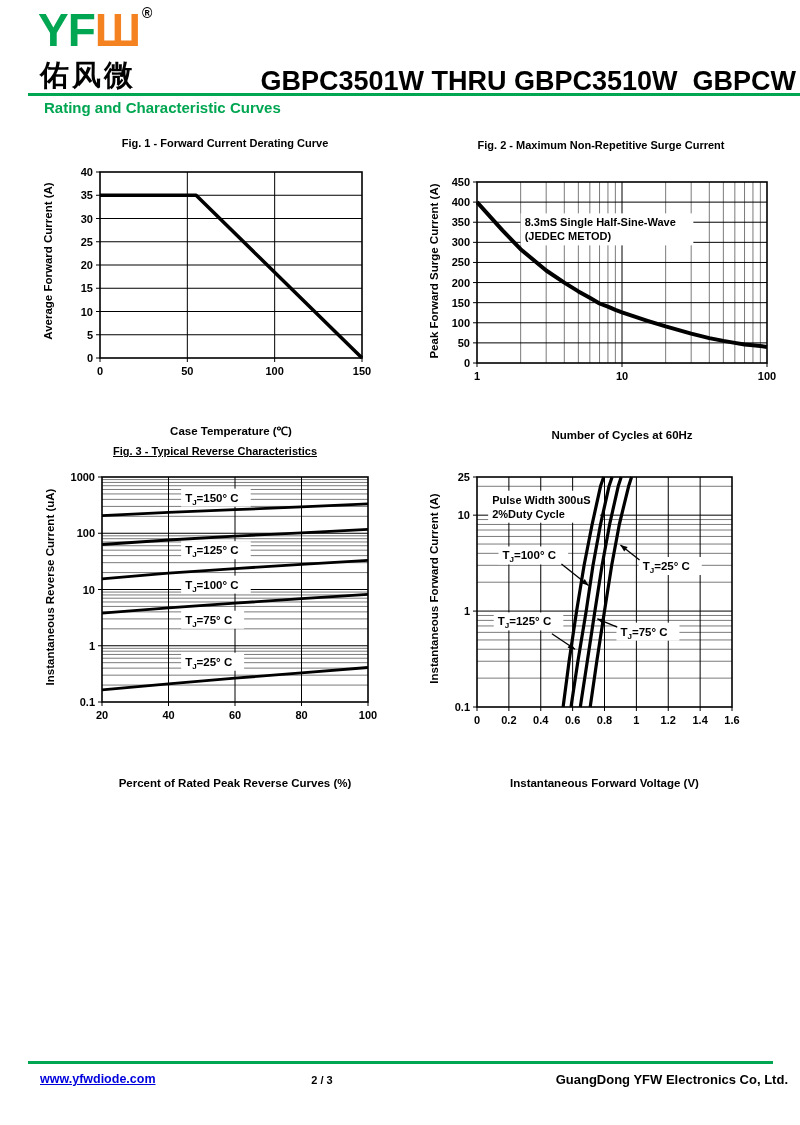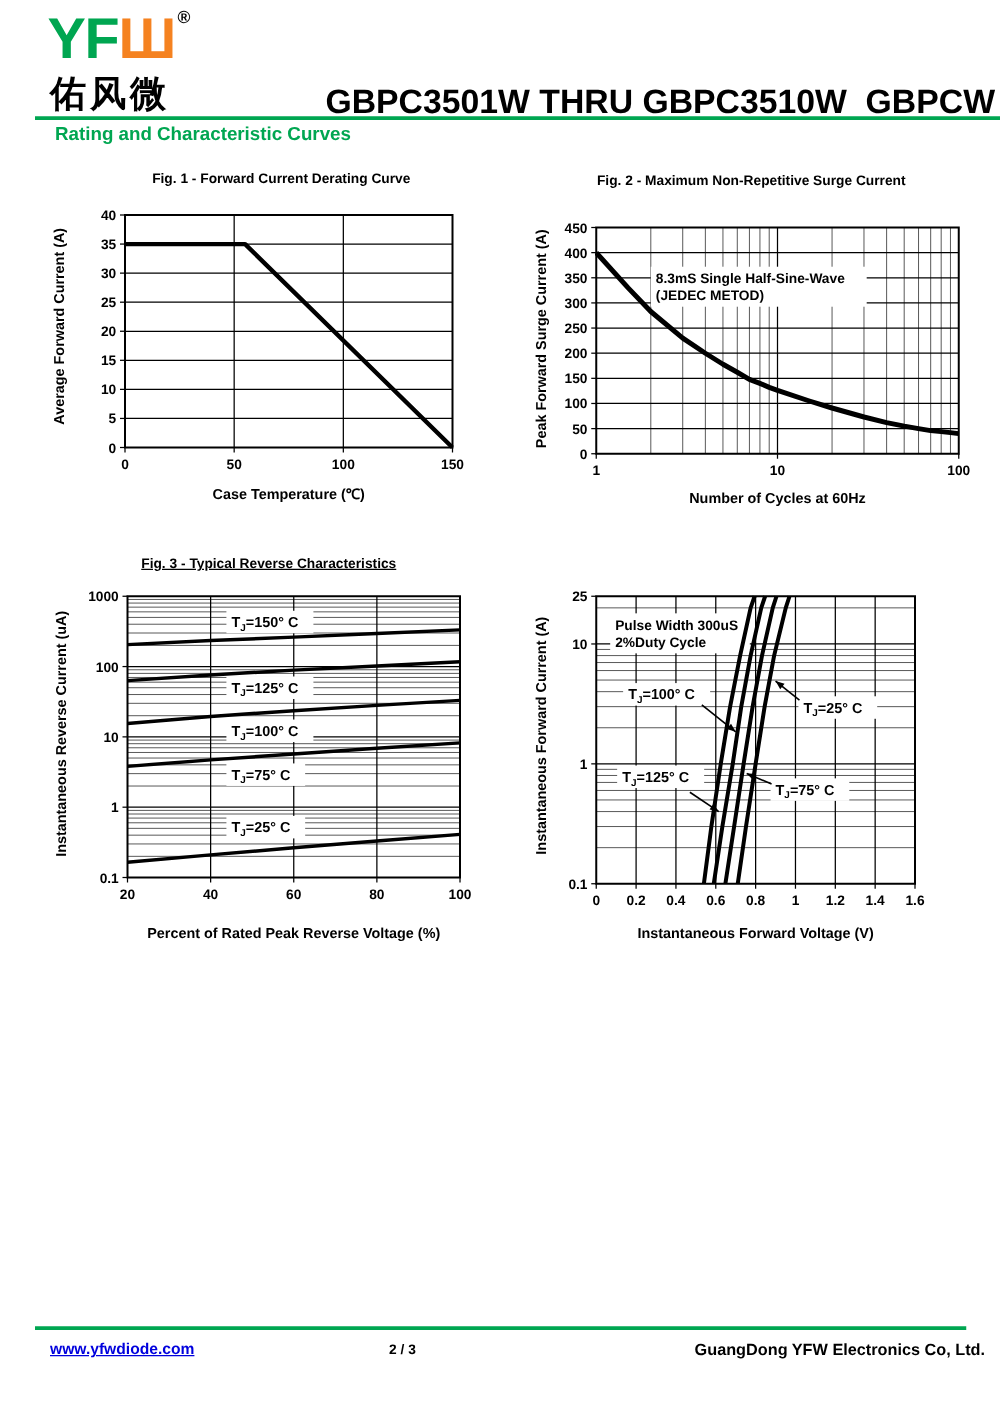--- a/index.html
+++ b/index.html
@@ -13,21 +13,21 @@
   #logo-cn{position:absolute;left:40px;top:56px;font-weight:bold;font-size:29px;letter-spacing:3px;}
   #doc-title{position:absolute;right:4px;top:66px;font-weight:bold;font-size:27px;white-space:pre;}
   #header-rule{position:absolute;left:28px;top:93px;width:772px;height:3px;background:var(--green);}
   #section-title{position:absolute;left:44px;top:99px;font-weight:bold;font-size:15px;color:var(--green);}
   
   .fig-title{position:absolute;text-align:center;font-weight:bold;font-size:11px;}
   #t1{left:40px;top:137px;width:370px;}
   #t2{left:420px;top:139px;width:362px;}
   #t3{left:30px;top:445px;width:370px;text-decoration:underline;}
   #t4{left:420px;top:445px;width:362px;}
-  .xlabel{position:absolute;text-align:center;font-weight:bold;font-size:11.5px;}
+  .xlabel{position:absolute;text-align:center;font-weight:bold;font-size:11.5px;margin-top:36px;}
   #xl1{left:100px;top:387px;width:262px;}
   #xl2{left:477px;top:393px;width:290px;}
   #xl3{left:102px;top:741px;width:266px;}
   #xl4{left:477px;top:741px;width:255px;}
   .ylabel{position:absolute;transform:rotate(-90deg);transform-origin:0 0;
           text-align:center;font-weight:bold;font-size:11.5px;white-space:nowrap;}
   #yl1{left:42px;top:352px;width:182px;}
   #yl2{left:428px;top:362px;width:182px;}
   #yl3{left:44px;top:702px;width:230px;}
   #yl4{left:428px;top:707px;width:237px;}
@@ -259,21 +259,21 @@
       <text x="65" y="266" text-anchor="end" class="tick-label">0.1</text>
       <line x1="72" y1="205.75" x2="68" y2="205.75" stroke="#000" stroke-width="1"></line>
       <text x="65" y="209.75" text-anchor="end" class="tick-label">1</text>
       <line x1="72" y1="149.5" x2="68" y2="149.5" stroke="#000" stroke-width="1"></line>
       <text x="65" y="153.5" text-anchor="end" class="tick-label">10</text>
       <line x1="72" y1="93.25" x2="68" y2="93.25" stroke="#000" stroke-width="1"></line>
       <text x="65" y="97.25" text-anchor="end" class="tick-label">100</text>
       <line x1="72" y1="37" x2="68" y2="37" stroke="#000" stroke-width="1"></line>
       <text x="65" y="41" text-anchor="end" class="tick-label">1000</text>
     </svg>
-  <div class="xlabel" id="xl3">Percent of Rated Peak Reverse Voltage (%)</div>
+  <div class="xlabel" id="xl3">Percent of Rated Peak Reverse Curves (%)</div>
 
   <div class="ylabel" id="yl4">Instantaneous Forward Current (A)</div>
   <svg class="chart" id="svg-fig4" viewBox="0 0 380 290" width="380" height="290">
       <g stroke="#222" stroke-width="0.6">
         <line x1="57" y1="238.12650910684852" x2="312" y2="238.12650910684852"></line>
         <line x1="57" y1="221.2365996694411" x2="312" y2="221.2365996694411"></line>
         <line x1="57" y1="209.25301821369703" x2="312" y2="209.25301821369703"></line>
         <line x1="57" y1="199.95783029771718" x2="312" y2="199.95783029771718"></line>
         <line x1="57" y1="192.3631087762896" x2="312" y2="192.3631087762896"></line>
         <line x1="57" y1="185.94186322412577" x2="312" y2="185.94186322412577"></line>

